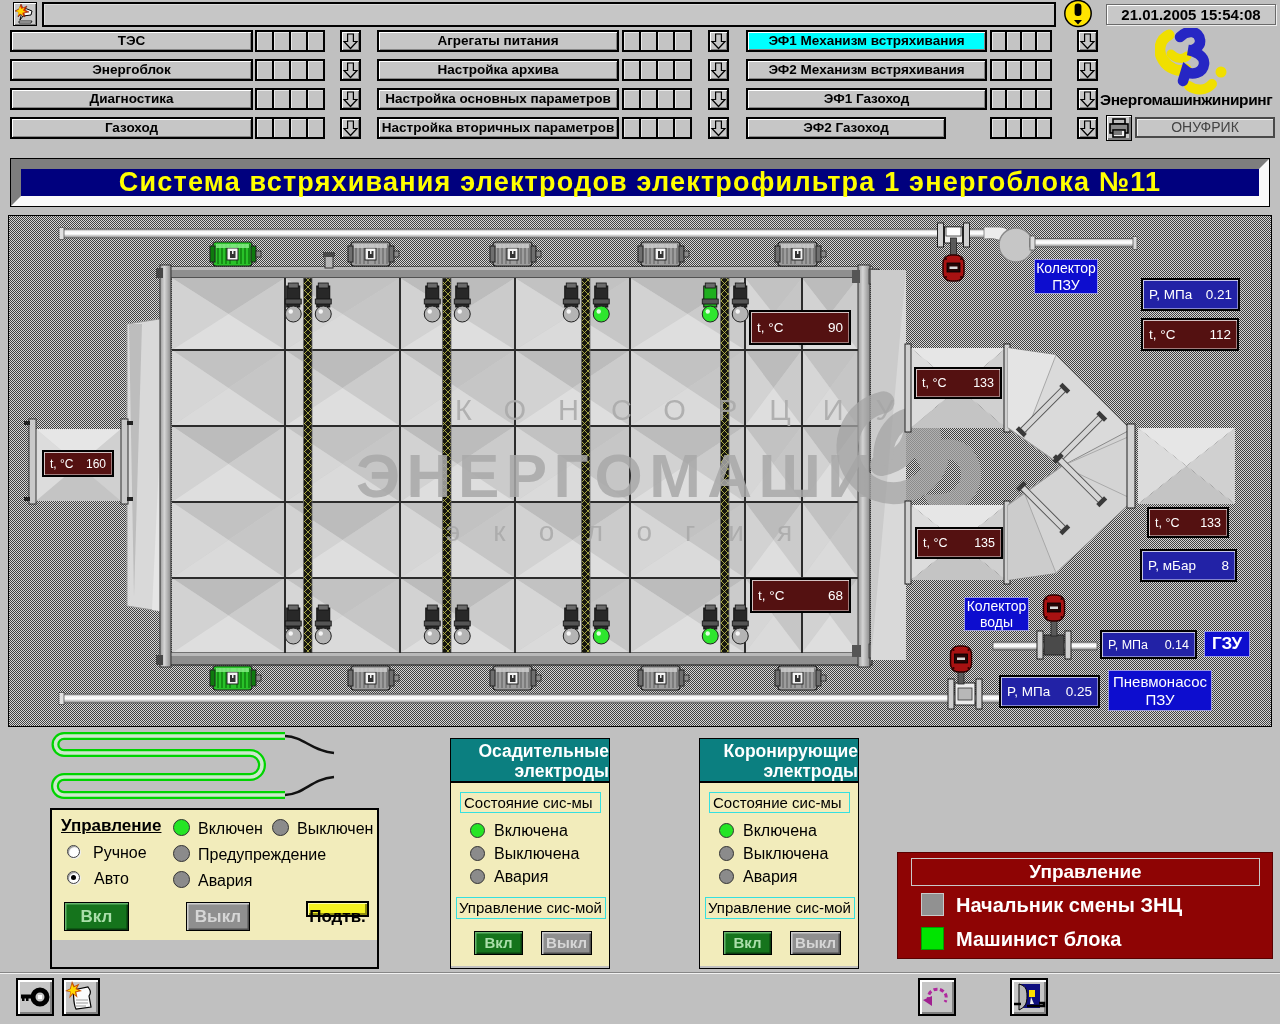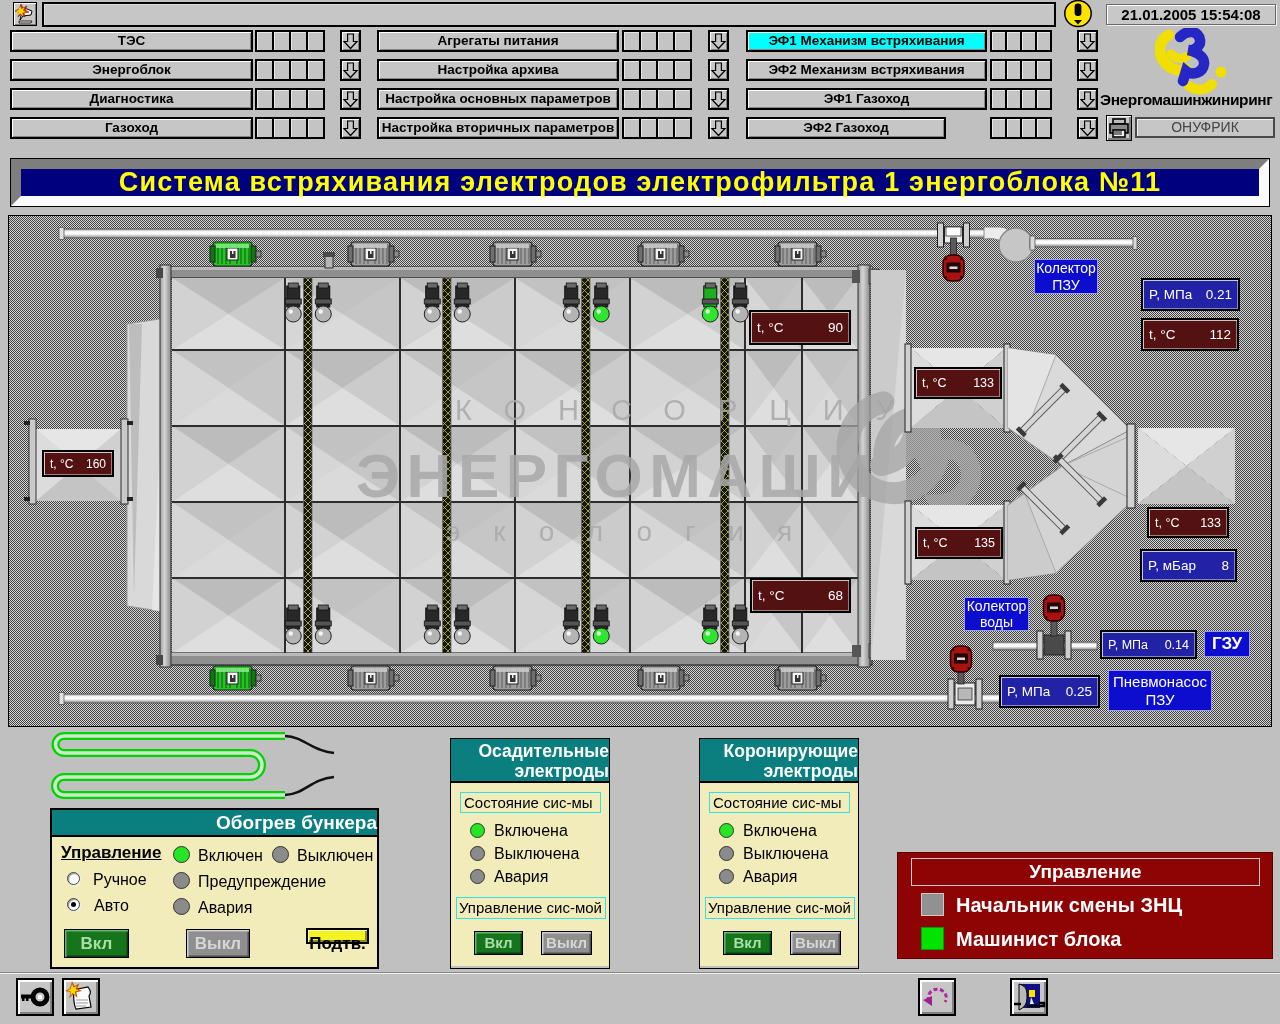--- a/index.html
+++ b/index.html
@@ -1019,21 +1019,20 @@
 <svg class="abs" style="left:40px;top:722px;" width="310" height="85" viewBox="40 722 310 85">
 <g fill="none">
 <path d="M285,736 H64 A8.5,8.5 0 0 0 64,753 H250 A12,12 0 0 1 250,777 H64 A9,9 0 0 0 64,795 H285" stroke="#00d400" stroke-width="8"></path>
 <path d="M285,736 H64 A8.5,8.5 0 0 0 64,753 H250 A12,12 0 0 1 250,777 H64 A9,9 0 0 0 64,795 H285" stroke="#cde8cd" stroke-width="3.5"></path>
 <path d="M285,736 C305,737 309,750 334,753" stroke="#111" stroke-width="2.5"></path>
 <path d="M285,795 C305,794 311,779 334,777" stroke="#111" stroke-width="2.5"></path>
 </g>
   </svg>
 
 <div class="abs" style="left:50px;top:808px;width:329px;height:161px;border:2px solid #000;">
-<div class="tealhdr" style="height:27px;font-size:19px;line-height:25px;">Обогрев бункера</div>
 <div class="cream" style="position:relative;height:130px;">
 
 <div class="abs" style="left:9px;top:6px;font-size:17px;font-weight:bold;text-decoration:underline;">Управление</div>
 
 <div class="radio" style="left:15px;top:35px;"></div>
 <div class="abs" style="left:41px;top:34px;font-size:16px;">Ручное</div>
 
 <div class="radio" style="left:15px;top:61px;">
         <div style="width:5px;height:5px;border-radius:50%;background:#000;margin:3px;"></div>
       </div>

